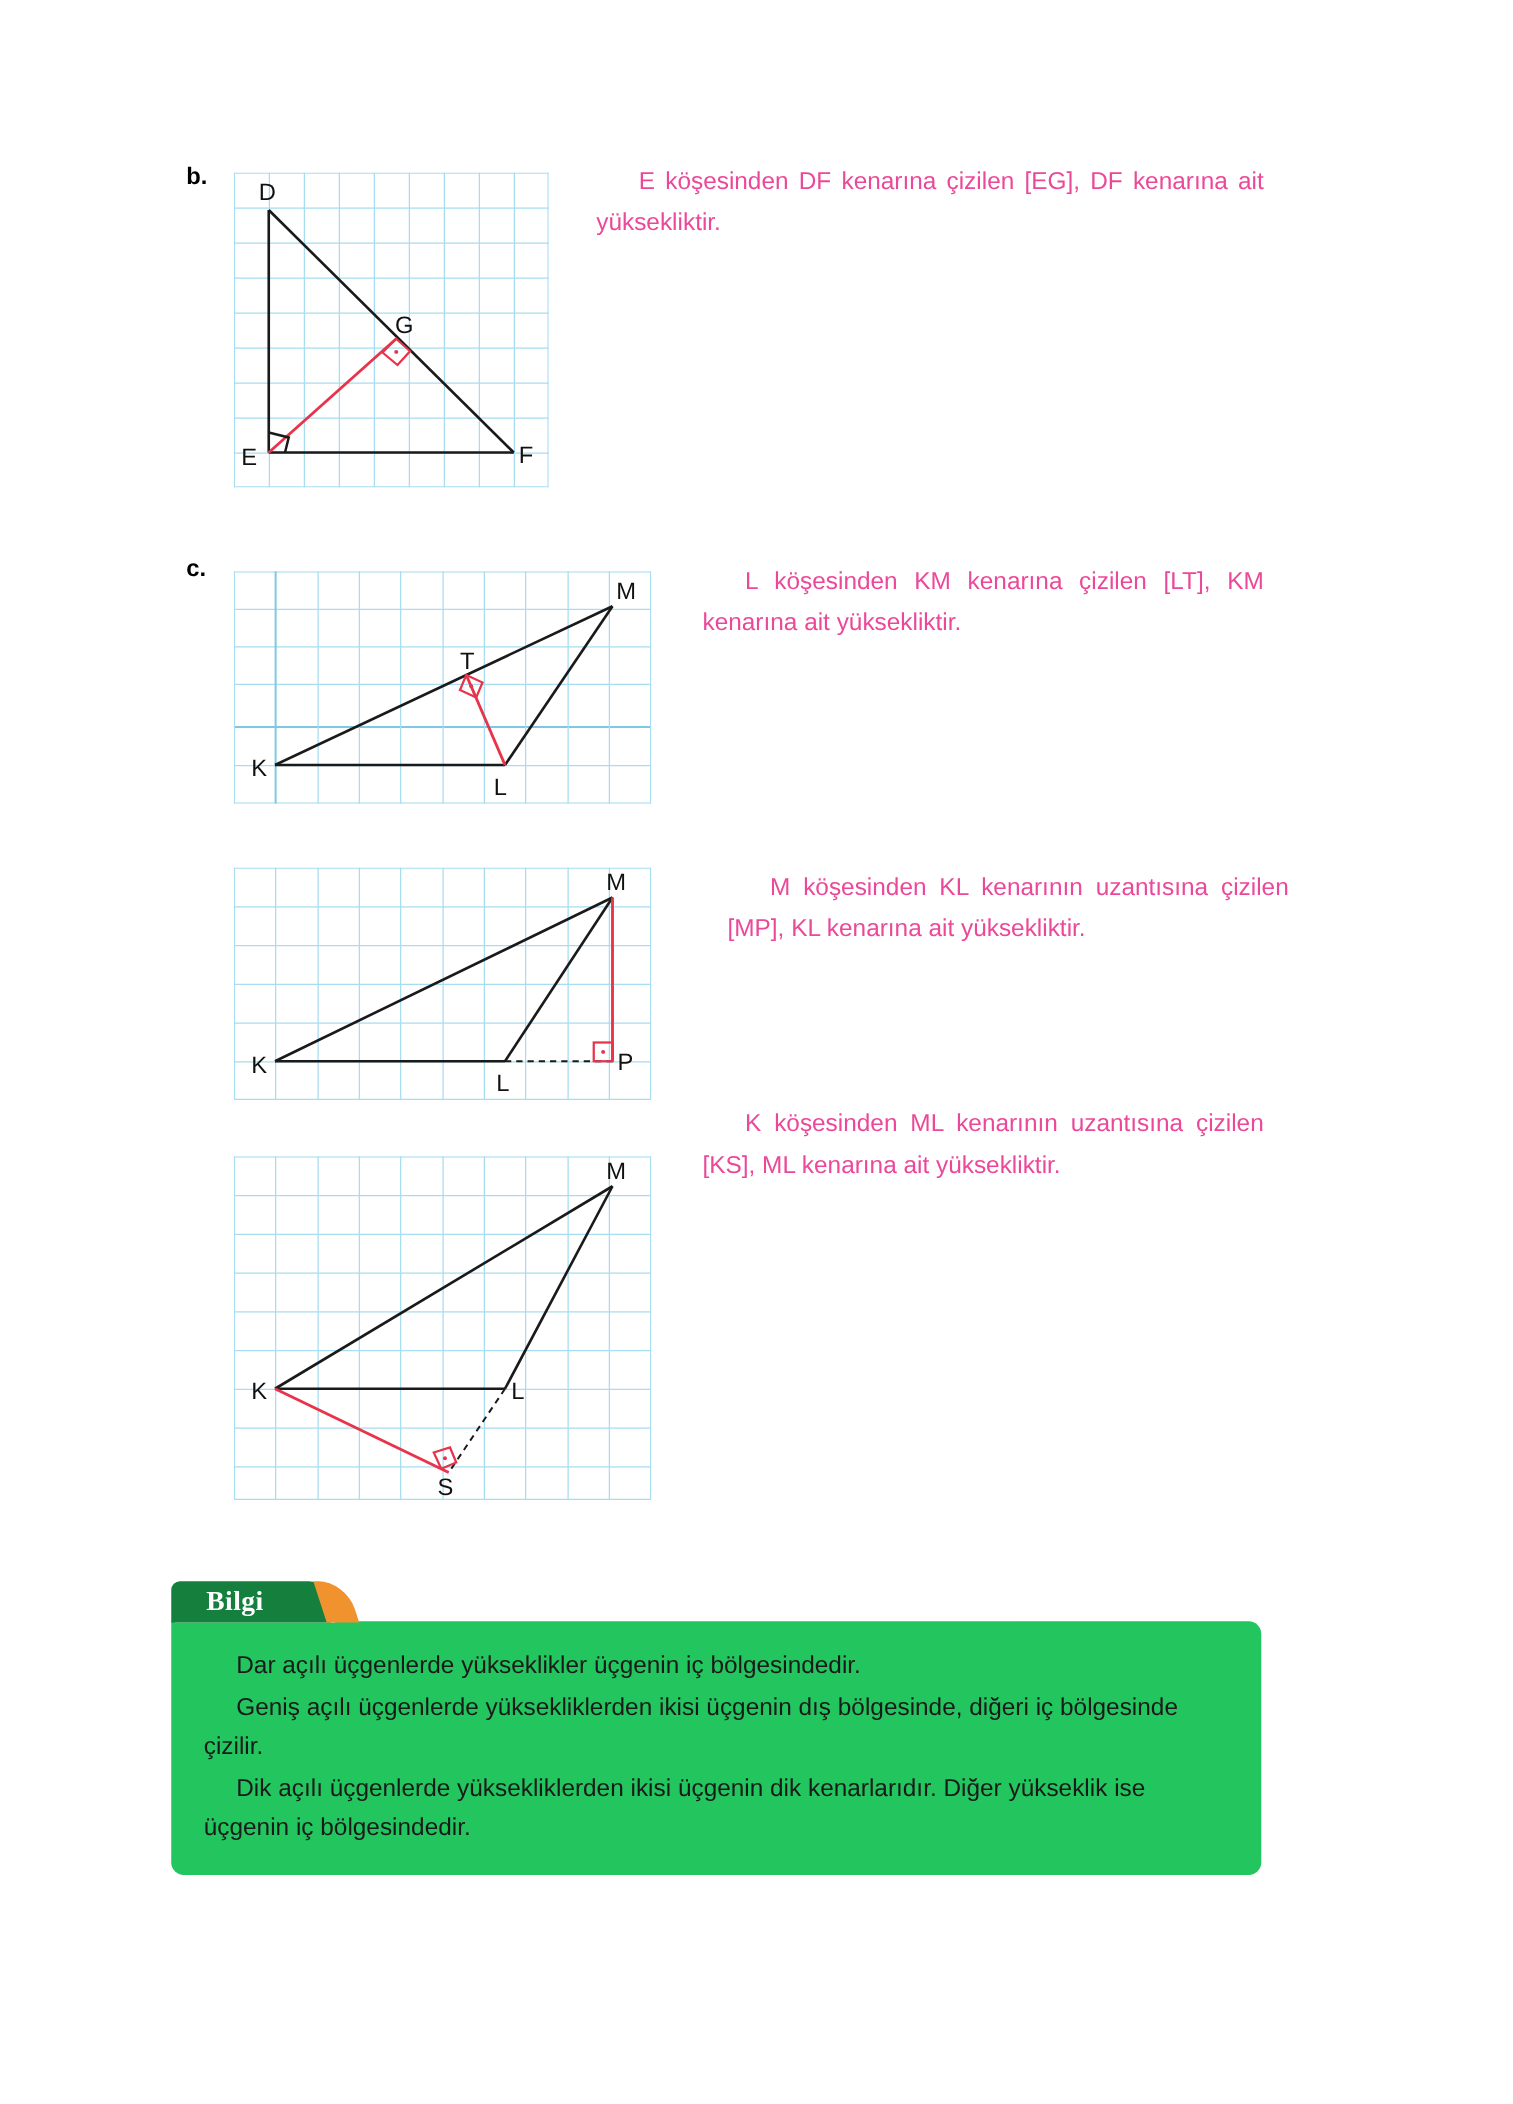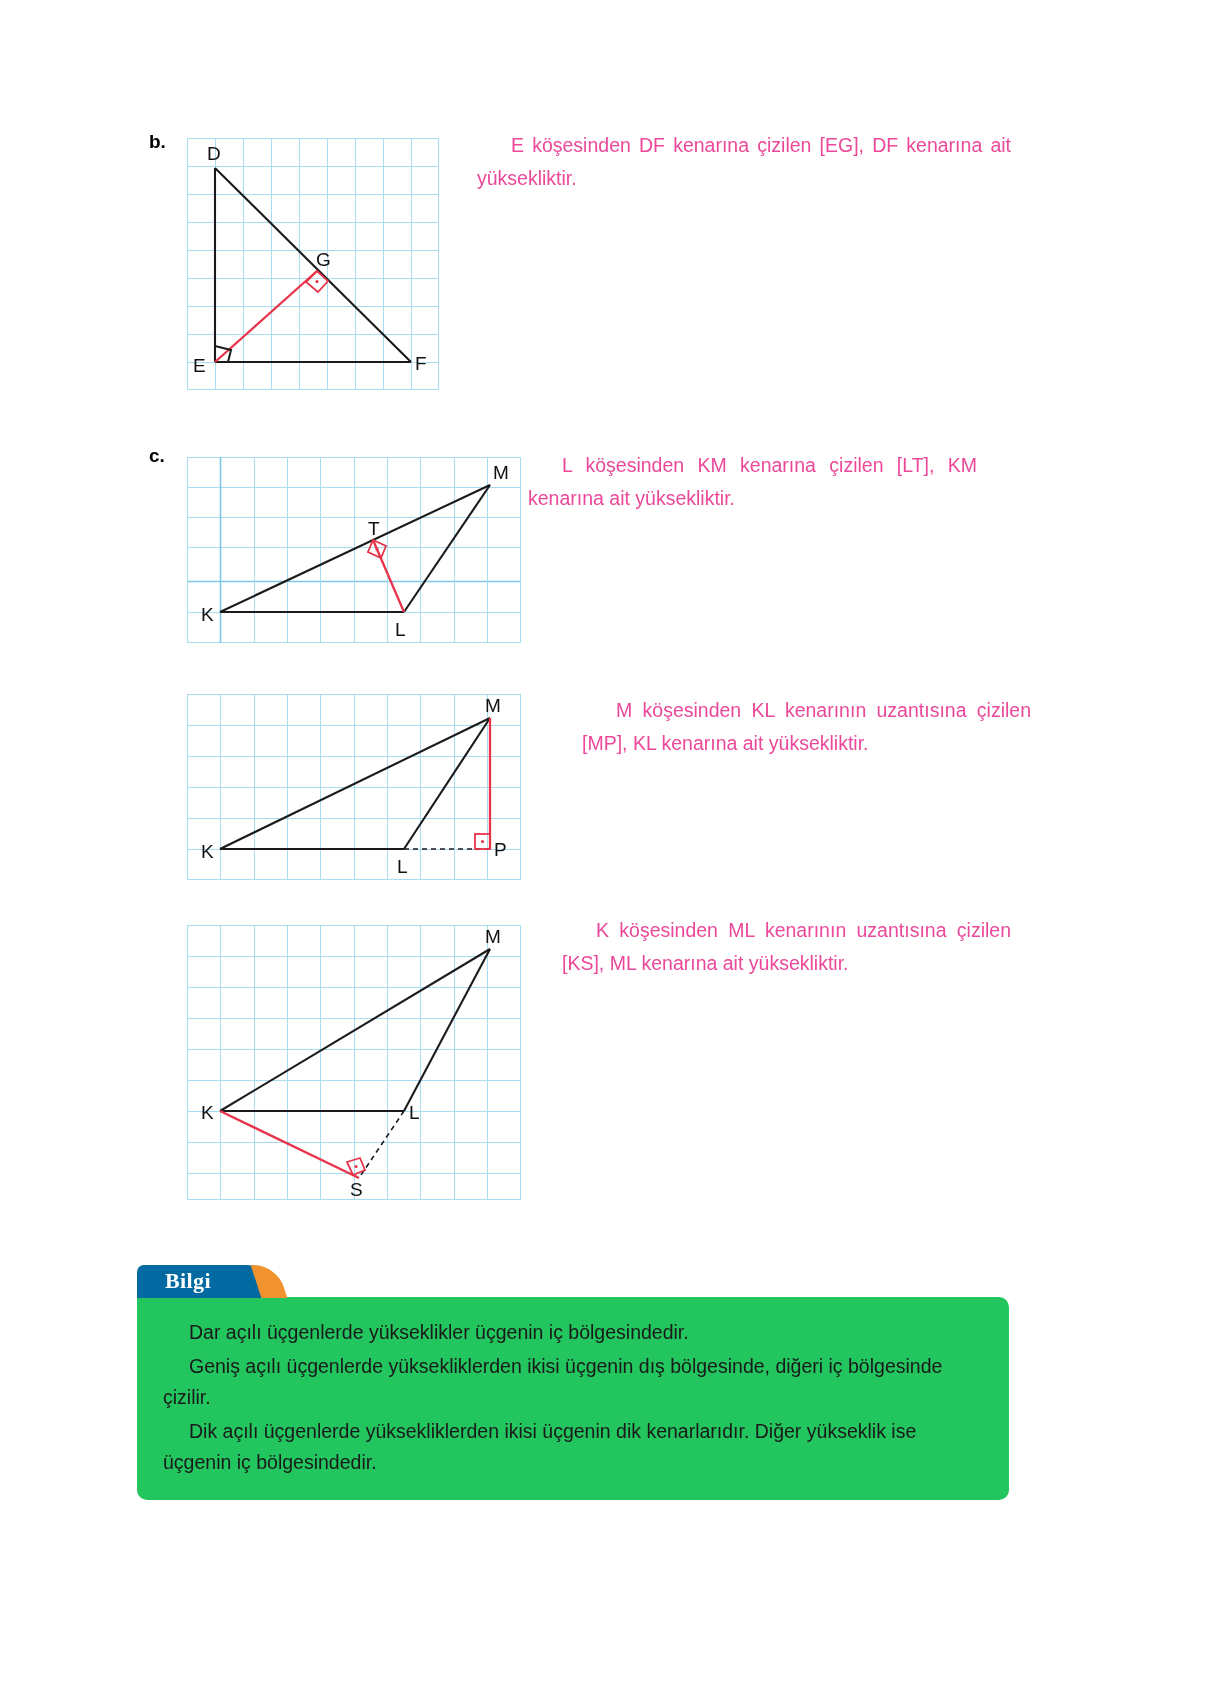--- a/index.html
+++ b/index.html
@@ -65,21 +65,21 @@
   #bilgi-box {
     position: absolute;
     left: 137px;
     top: 1265px;
     width: 872px;
   }
   #bilgi-tab {
     position: relative;
     width: 128px;
     height: 33px;
-    background: #0369a1;
+    background: #15803d;
     border-radius: 7px 18px 0 0;
     box-sizing: border-box;
     z-index: 3;
     box-shadow: 3px 0 0 #ffffff;
   }
   #bilgi-tab::after {
     content: "";
     position: absolute;
     right: -17px;
     top: 0;
@@ -224,21 +224,21 @@
         <polygon points="186,83 199,89 194,101 181,95" fill="none" stroke="#e8344a" stroke-width="1.8"></polygon>
         <circle cx="190" cy="92" r="1.6" fill="#e8344a"></circle>
       </g>
       <text class="vertex-label" x="14" y="164">K</text>
       <text class="vertex-label" x="208" y="179">L</text>
       <text class="vertex-label" x="306" y="22">M</text>
       <text class="vertex-label" x="181" y="78">T</text>
     </svg>
   </div>
 
-  <div class="para" style="left:528px; top:449px; width:449px;">
+  <div class="para" style="left:562px; top:449px; width:449px;">
     <p>L köşesinden KM kenarına çizilen [LT], KM kenarına ait yüksekliktir.</p>
   </div>
 
   <div class="figure" style="left:187px; top:694px;">
     <svg width="334" height="186" viewBox="0 0 334 186">
       <rect x="0" y="0" width="334" height="186" fill="#ffffff"></rect>
       <g stroke="#a8dcf0" stroke-width="1">
         <line x1="0" y1="0.5" x2="334" y2="0.5"></line>
         <line x1="0" y1="31.5" x2="334" y2="31.5"></line>
         <line x1="0" y1="62.5" x2="334" y2="62.5"></line>
@@ -317,21 +317,21 @@
         <polygon points="160,237 173,233 178,245 166,250" fill="none" stroke="#e8344a" stroke-width="1.8"></polygon>
         <circle cx="169" cy="241.5" r="1.6" fill="#e8344a"></circle>
       </g>
       <text class="vertex-label" x="14" y="194">K</text>
       <text class="vertex-label" x="222" y="194">L</text>
       <text class="vertex-label" x="298" y="18">M</text>
       <text class="vertex-label" x="163" y="271">S</text>
     </svg>
   </div>
 
-  <div class="para" style="left:562px; top:914px; width:449px;">
+  <div class="para" style="left:562px; top:883px; width:449px;">
     <p>K köşesinden ML kenarının uzantısına çizilen [KS], ML kenarına ait yüksekliktir.</p>
   </div>
 
   <div id="bilgi-box">
     <div id="bilgi-tab">
       <span id="bilgi-tab-label">Bilgi</span>
     </div>
     <div id="bilgi-body">
       <p>Dar açılı üçgenlerde yükseklikler üçgenin iç bölgesindedir.</p>
       <p>Geniş açılı üçgenlerde yüksekliklerden ikisi üçgenin dış bölgesinde, diğeri iç bölgesinde çizilir.</p>

